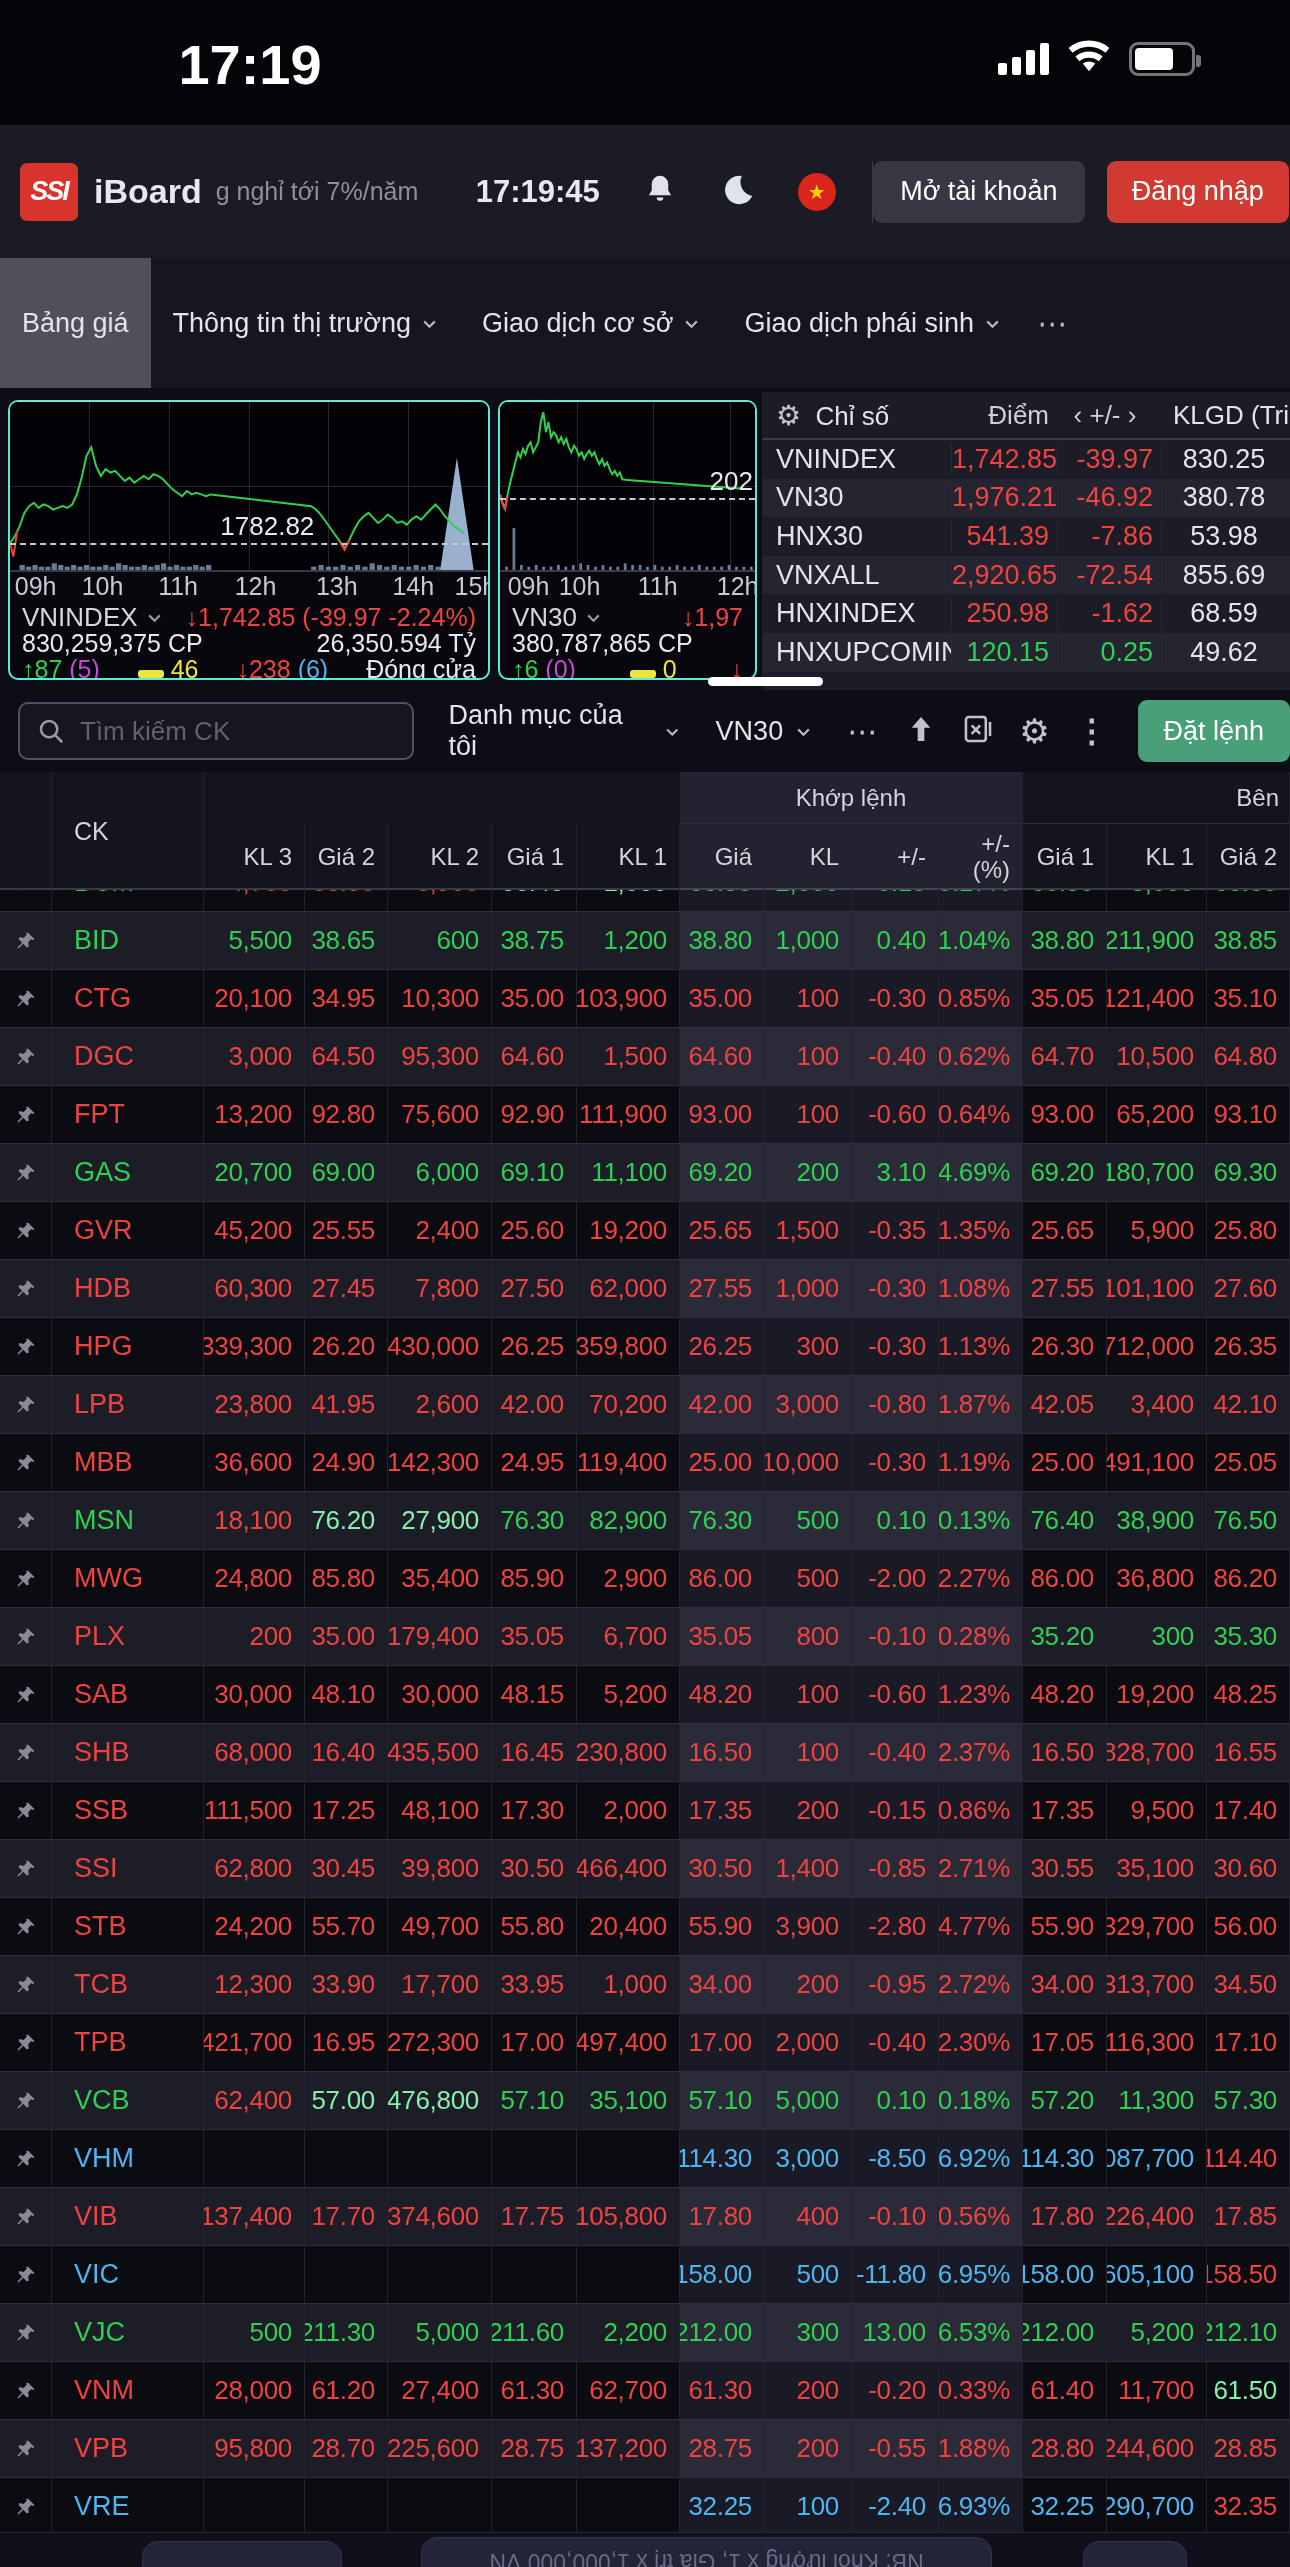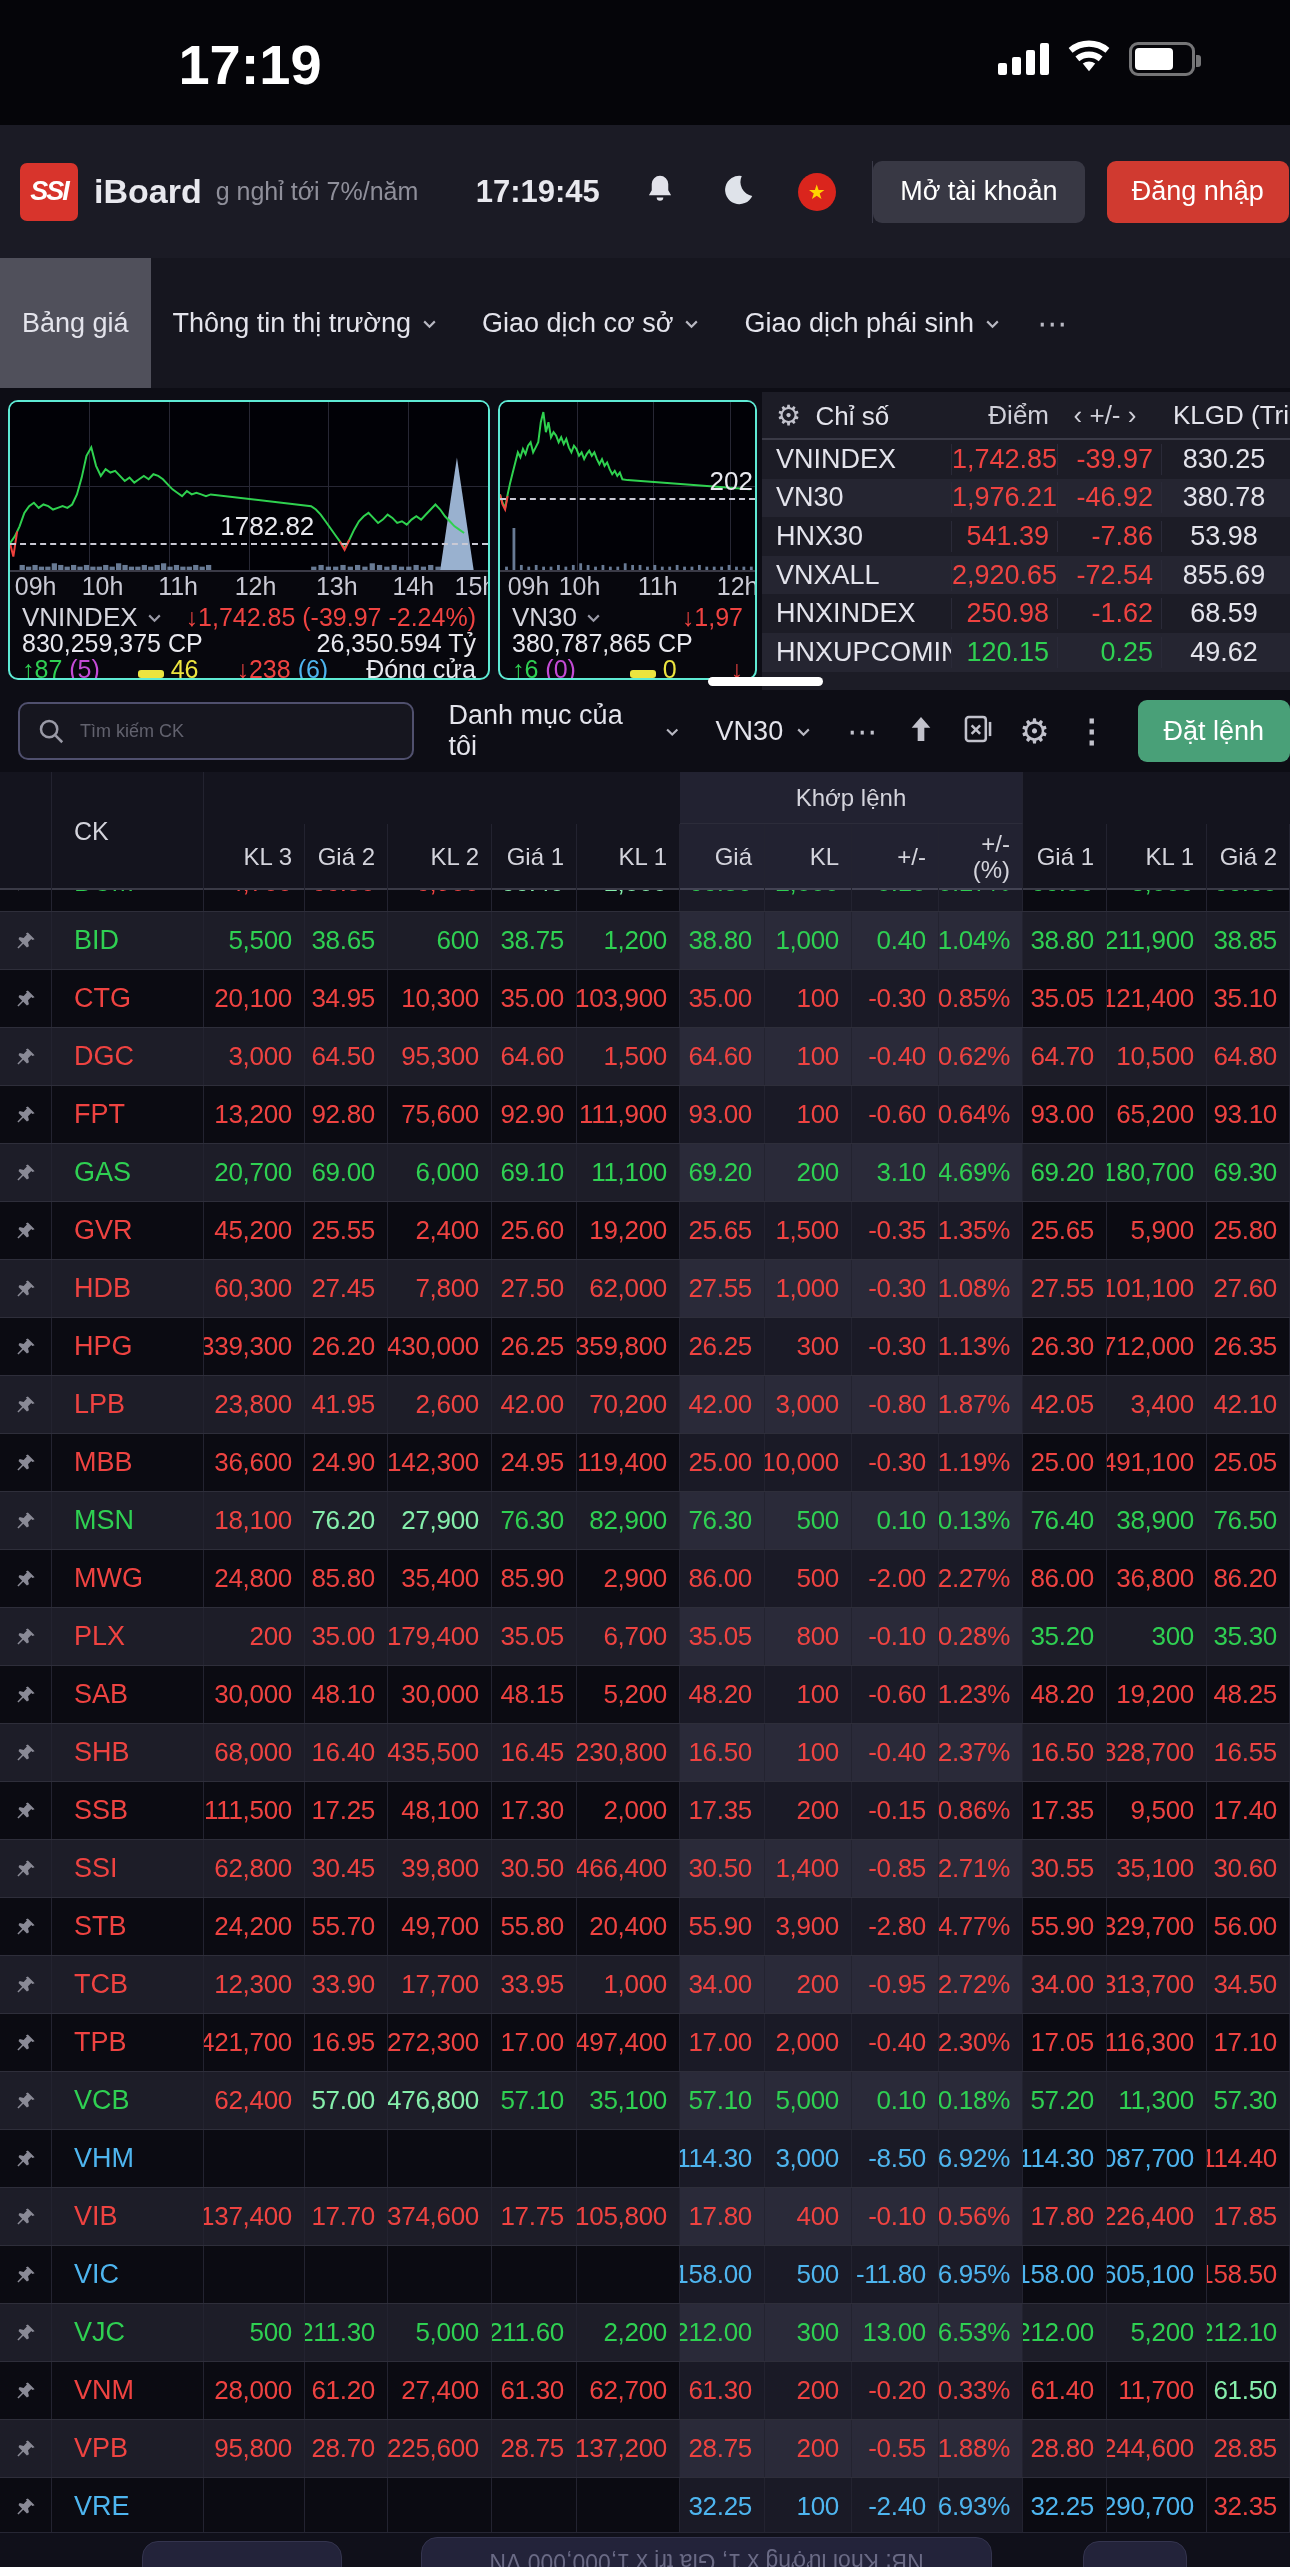--- a/index.html
+++ b/index.html
@@ -72,21 +72,21 @@
   .ic-pt { width:106px; text-align:right; padding-right:8px; border-left:1px solid #2a2a38; }
   .ic-chg { width:104px; text-align:right; padding-right:8px; border-left:1px solid #2a2a38; }
   .ic-klgd { width:129px; text-align:center; padding-right:4px; border-left:1px solid #2a2a38; color:#e4e4ec;
     overflow:hidden; white-space:nowrap; }
   
   .pill { position:absolute; top:677px; left:708px; width:115px; height:9px; border-radius:5px; background:#fff; }
   .toolbar { position:absolute; top:690px; left:0; width:1290px; height:82px; background:#0d0d15;
     display:flex; align-items:center; }
   .search { width:407px; height:58px; margin-left:18px; border:2px solid #50506e; border-radius:10px;
     background:#16161f; display:flex; align-items:center; gap:14px; padding-left:16px;
-    font-size:18px; color:#62626e; }
+    font-size:26px; color:#62626e; }
   .ddl { display:flex; align-items:center; gap:12px; font-size:27px; color:#e4e4ec; }
   .ticon { color:#c2c2cc; }
   .btn-order { width:157px; height:62px; background:#49a078; border-radius:9px; font-size:27px;
     color:#fff; display:flex; align-items:center; justify-content:center; margin-left:30px; }
   
   .gridcols { display:grid;
     grid-template-columns:52px 152px 101px 83px 104px 85px 103px 85px 87px 87px 84px 84px 100px 83px; }
   .thead { position:absolute; top:772px; left:0; width:1290px; height:118px; background:#14141e;
     grid-template-rows:52px 66px; font-size:24px; color:#d4d4dc; border-bottom:2px solid #3a3a46; }
   .th-pin { grid-column:1; grid-row:1/3; border-right:1px solid #232330; }
@@ -450,20 +450,21 @@
   </span>
   <span class="ticon" style="margin-left:24px;font-size:34px">⚙</span>
   <span class="ticon" style="margin-left:26px;font-size:32px;font-weight:700">⋮</span>
   <div class="btn-order">Đặt lệnh</div>
 </div>
 
 <div class="thead gridcols" id="thead">
   <div class="th-pin"></div>
   <div class="th-ck">CK</div>
   <div class="th-group th-match mcol">Khớp lệnh</div>
+  <div class="th-group th-sell">Bên</div>
 <div class="th-s" style="grid-column: 3;">KL 3</div>
     <div class="th-s" style="grid-column: 4;">Giá 2</div>
     <div class="th-s" style="grid-column: 5;">KL 2</div>
     <div class="th-s" style="grid-column: 6;">Giá 1</div>
     <div class="th-s" style="grid-column: 7;">KL 1</div>
     <div class="th-s mcol" style="grid-column: 8;">Giá</div>
     <div class="th-s mcol" style="grid-column: 9;">KL</div>
     <div class="th-s mcol" style="grid-column: 10;">+/-</div>
     <div class="th-s mcol" style="grid-column: 11;">+/-
 (%)</div>

